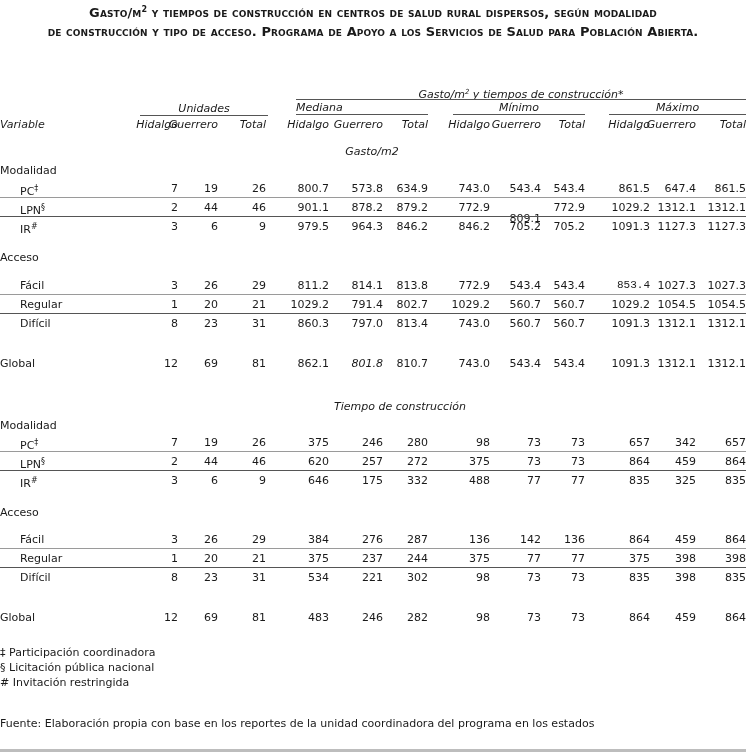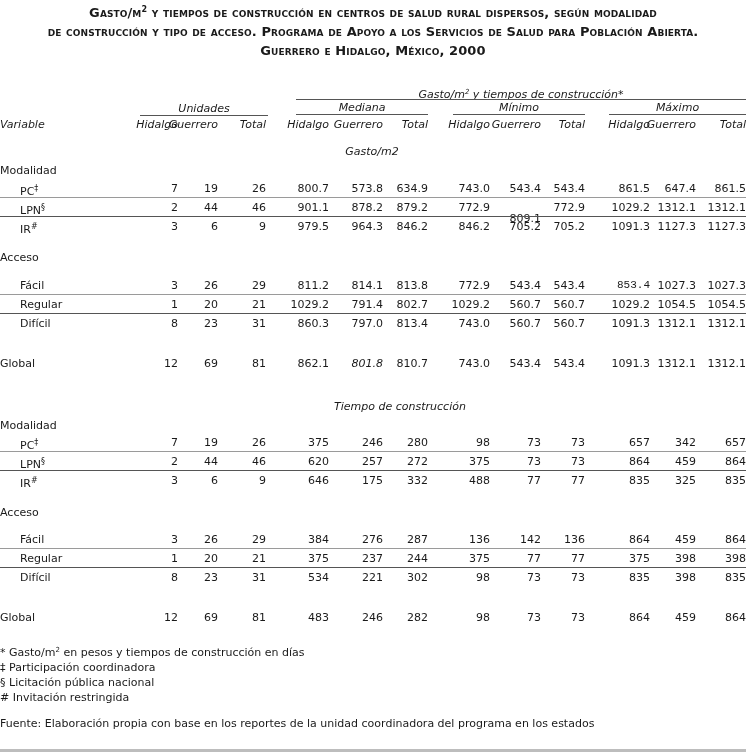--- a/index.html
+++ b/index.html
@@ -27,29 +27,28 @@
   .notes sup { font-size: 7px; vertical-align: 4px; }
   .source { position: absolute; left: 0; top: 717px; font-size: 11px; line-height: 13px; white-space: nowrap; }
   .bottom-rule { position: absolute; left: 0; top: 749px; width: 746px; height: 3px; background: #bdbdbd; }
 </style>
 </head>
 <body>
 
 <div class="title-block">
   <div class="title-line"><span>Gasto/m</span><sup>2</sup><span> y tiempos de construcción en centros de salud rural dispersos, según modalidad</span></div>
   <div class="title-line">de construcción y tipo de acceso. Programa de Apoyo a los Servicios de Salud para Población Abierta.</div>
-  <div class="title-line">Guerrero e Hidalgo, México, 2000</div>
 </div>
 
 <div id="header">
   <div class="abs it" style="left:296px; top:86px; width:450px; text-align:center;"><span>Gasto/m</span><sup style="font-size:7px;vertical-align:4px">2</sup><span> y tiempos de construcción*</span></div>
   <div class="hline" style="left:296px; top:99px; width:450px;"></div>
 
   <div class="abs it" style="left:140px; top:102px; width:128px; text-align:center;">Unidades</div>
-  <div class="abs it" style="left:296px; top:101px; width:132px; text-align:center;">Mediana</div>
+  <div class="abs it" style="left:296px; top:101px; width:132px; text-align:left;">Mediana</div>
   <div class="abs it" style="left:453px; top:101px; width:132px; text-align:center;">Mínimo</div>
   <div class="abs it" style="left:609px; top:101px; width:137px; text-align:center;">Máximo</div>
 
   <div class="hline" style="left:140px; top:115px; width:128px;"></div>
   <div class="hline" style="left:296px; top:114px; width:132px;"></div>
   <div class="hline" style="left:453px; top:114px; width:132px;"></div>
   <div class="hline" style="left:609px; top:114px; width:137px;"></div>
 
   <div class="abs it" style="left:0px; top:118px;">Variable</div>
   <div id="col-headers">
@@ -261,19 +260,18 @@
     <div class="num" style="right: 318px; top: 611px;">282</div>
     <div class="num" style="right: 256px; top: 611px;">98</div>
     <div class="num" style="right: 205px; top: 611px;">73</div>
     <div class="num" style="right: 161px; top: 611px;">73</div>
     <div class="num" style="right: 96px; top: 611px;">864</div>
     <div class="num" style="right: 50px; top: 611px;">459</div>
     <div class="num" style="right: 0px; top: 611px;">864</div>
   </div>
 
 <div class="notes" id="notes">
-    <div><span>*</span><span> </span><span>Gasto/m</span><sup>2</sup><span> en pesos y tiempos de construcción en días</span></div>
     <div><span>‡</span><span> </span><span>Participación coordinadora</span><sup></sup><span></span></div>
     <div><span>§</span><span> </span><span>Licitación pública nacional</span><sup></sup><span></span></div>
     <div><span>#</span><span> </span><span>Invitación restringida</span><sup></sup><span></span></div>
   </div>
 <div class="source">Fuente: Elaboración propia con base en los reportes de la unidad coordinadora del programa en los estados</div>
 <div class="bottom-rule"></div>
 
 </body></html>

